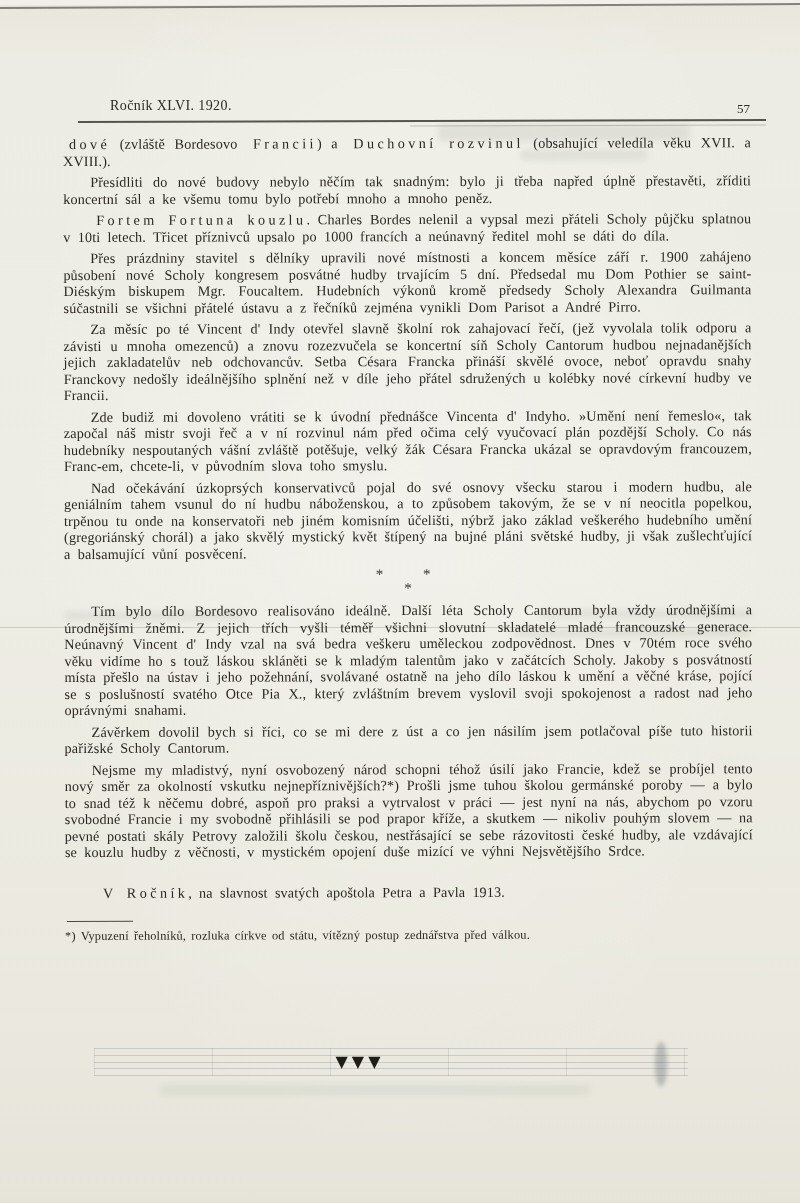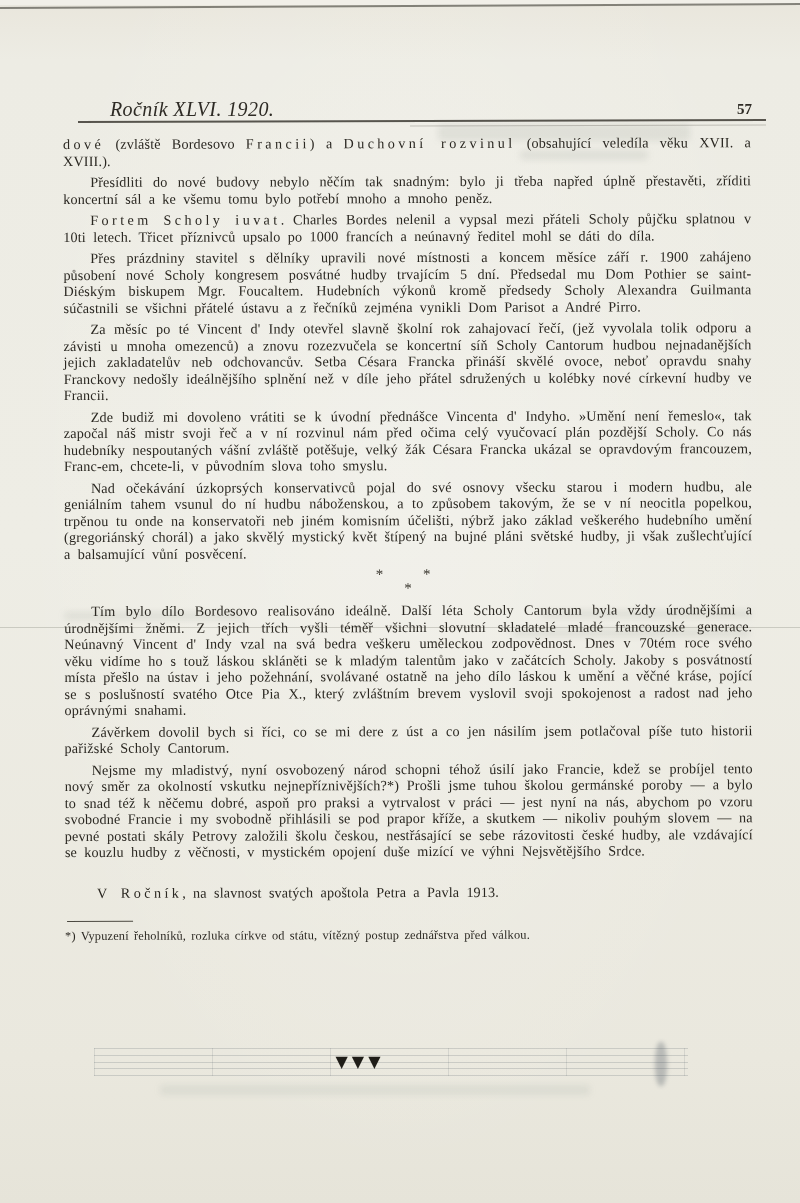--- a/index.html
+++ b/index.html
@@ -14,42 +14,42 @@
       radial-gradient(ellipse at 50% 40%, rgba(255,255,255,.22), rgba(0,0,0,0) 70%),
       linear-gradient(180deg,#e9e6dc 0%, #edece4 5%, #eeede5 45%, #eae8de 88%, #e6e4d9 100%);
   }
   .top-strip { position:absolute; top:0; left:0; width:800px; height:5px; background:#f1efe8; }
   .scan-edge {
     position:absolute; top:5px; left:-6px; width:812px; height:2px;
     background:#56544c; opacity:.7; transform:rotate(-0.28deg);
   }
 
   .header-journal {
-    position:absolute; top:98px; left:110px; font-size:20px; color:#2e2b25;
-    letter-spacing:.4px; white-space:nowrap;font-style:italic;
+    position:absolute; top:98px; left:110px; font-size:14px; color:#2e2b25;
+    letter-spacing:.4px; white-space:nowrap;
   }
-  .page-number { position:absolute; top:101px; left:737px; font-size:15px; color:#2e2b25;font-weight:bold; }
+  .page-number { position:absolute; top:101px; left:737px; font-size:13px; color:#2e2b25; }
   .header-rule {
     position:absolute; top:120px; left:78px; width:688px; height:2px;
     background:#3c3a33; transform:rotate(-0.18deg); opacity:.85;
   }
   .header-rule-2 {
     position:absolute; top:125px; left:410px; width:356px; height:1px;
     background:#6a675e; opacity:.35; transform:rotate(-0.18deg);
   }
 
   .content {
     position:absolute; top:136px; left:63px; width:688px;
     color:#2b2822; font-size:14.2px; line-height:16.5px;
     text-align:justify; word-spacing:3.5px; letter-spacing:.15px;
     transform:rotate(-0.15deg); transform-origin:top left;
   }
   p.para { margin:0 0 5px 0; }
   p.para.indent { text-indent:27px; }
-  .sperr { letter-spacing:3.4px; }
+  .sperr { letter-spacing:3.4px;margin-left:6px; }
 
   .asterism { text-align:center; margin:6px 0 7px 0; font-size:15px; line-height:14px; color:#3a372f; }
   .asterism .row1 { word-spacing:16px; letter-spacing:10px; display:block; }
   .asterism .row2 { display:block; }
 
   .dateline { margin:24px 0 0 0; text-align:left; text-indent:32px; }
 
   .footnote-block { margin-top:20px; }
   .footnote-rule { width:66px; height:1px; background:#4b4840; margin:0 0 7px 2px; }
   .footnote { font-size:12.4px; line-height:15px; text-align:left; word-spacing:2px; margin:0; }
@@ -106,21 +106,21 @@
 <div class="header-journal">Ročník XLVI. 1920.</div>
 <div class="page-number">57</div>
 <div class="header-rule"></div>
 <div class="header-rule-2"></div>
 
 <div class="content">
 
   <div>
       <p class="para"><span class="sperr">dové</span> (zvláště Bordesovo <span class="sperr">Francii</span>) a <span class="sperr">Duchovní rozvinul</span> (obsahující veledíla věku XVII. a XVIII.).</p>
       <p class="para indent">Přesídliti do nové budovy nebylo něčím tak snadným: bylo ji třeba napřed úplně přestavěti, zříditi koncertní sál a ke všemu tomu bylo potřebí mnoho a mnoho peněz.</p>
-      <p class="para indent"><span class="sperr">Fortem Scholy iuvat</span>. Charles Bordes nelenil a vypsal mezi přáteli Scholy půjčku splatnou v 10ti letech. Třicet příznivců upsalo po 1000 francích a neúnavný ředitel mohl se dáti do díla.</p>
+      <p class="para indent"><span class="sperr">Fortem Fortuna kouzlu</span>. Charles Bordes nelenil a vypsal mezi přáteli Scholy půjčku splatnou v 10ti letech. Třicet příznivců upsalo po 1000 francích a neúnavný ředitel mohl se dáti do díla.</p>
       <p class="para indent">Přes prázdniny stavitel s dělníky upravili nové místnosti a koncem měsíce září r. 1900 zahájeno působení nové Scholy kongresem posvátné hudby trvajícím 5 dní. Předsedal mu Dom Pothier se saint-Diéským biskupem Mgr. Foucaltem. Hudebních výkonů kromě předsedy Scholy Alexandra Guilmanta súčastnili se všichni přátelé ústavu a z řečníků zejména vynikli Dom Parisot a André Pirro.</p>
       <p class="para indent">Za měsíc po té Vincent d' Indy otevřel slavně školní rok zahajovací řečí, (jež vyvolala tolik odporu a závisti u mnoha omezenců) a znovu rozezvučela se koncertní síň Scholy Cantorum hudbou nejnadanějších jejich zakladatelův neb odchovancův. Setba Césara Francka přináší skvělé ovoce, neboť opravdu snahy Franckovy nedošly ideálnějšího splnění než v díle jeho přátel sdružených u kolébky nové církevní hudby ve Francii.</p>
       <p class="para indent">Zde budiž mi dovoleno vrátiti se k úvodní přednášce Vincenta d' Indyho. »Umění není řemeslo«, tak započal náš mistr svoji řeč a v ní rozvinul nám před očima celý vyučovací plán pozdější Scholy. Co nás hudebníky nespoutaných vášní zvláště potěšuje, velký žák Césara Francka ukázal se opravdovým francouzem, Franc-em, chcete-li, v původním slova toho smyslu.</p>
       <p class="para indent">Nad očekávání úzkoprsých konservativců pojal do své osnovy všecku starou i modern hudbu, ale geniálním tahem vsunul do ní hudbu náboženskou, a to způsobem takovým, že se v ní neocitla popelkou, trpěnou tu onde na konservatoři neb jiném komisním účelišti, nýbrž jako základ veškerého hudebního umění (gregoriánský chorál) a jako skvělý mystický květ štípený na bujné pláni světské hudby, ji však zušlechťující a balsamující vůní posvěcení.</p>
     </div>
 
   <div class="asterism">
     <span class="row1">* *</span>
     <span class="row2">*</span>
   </div>

